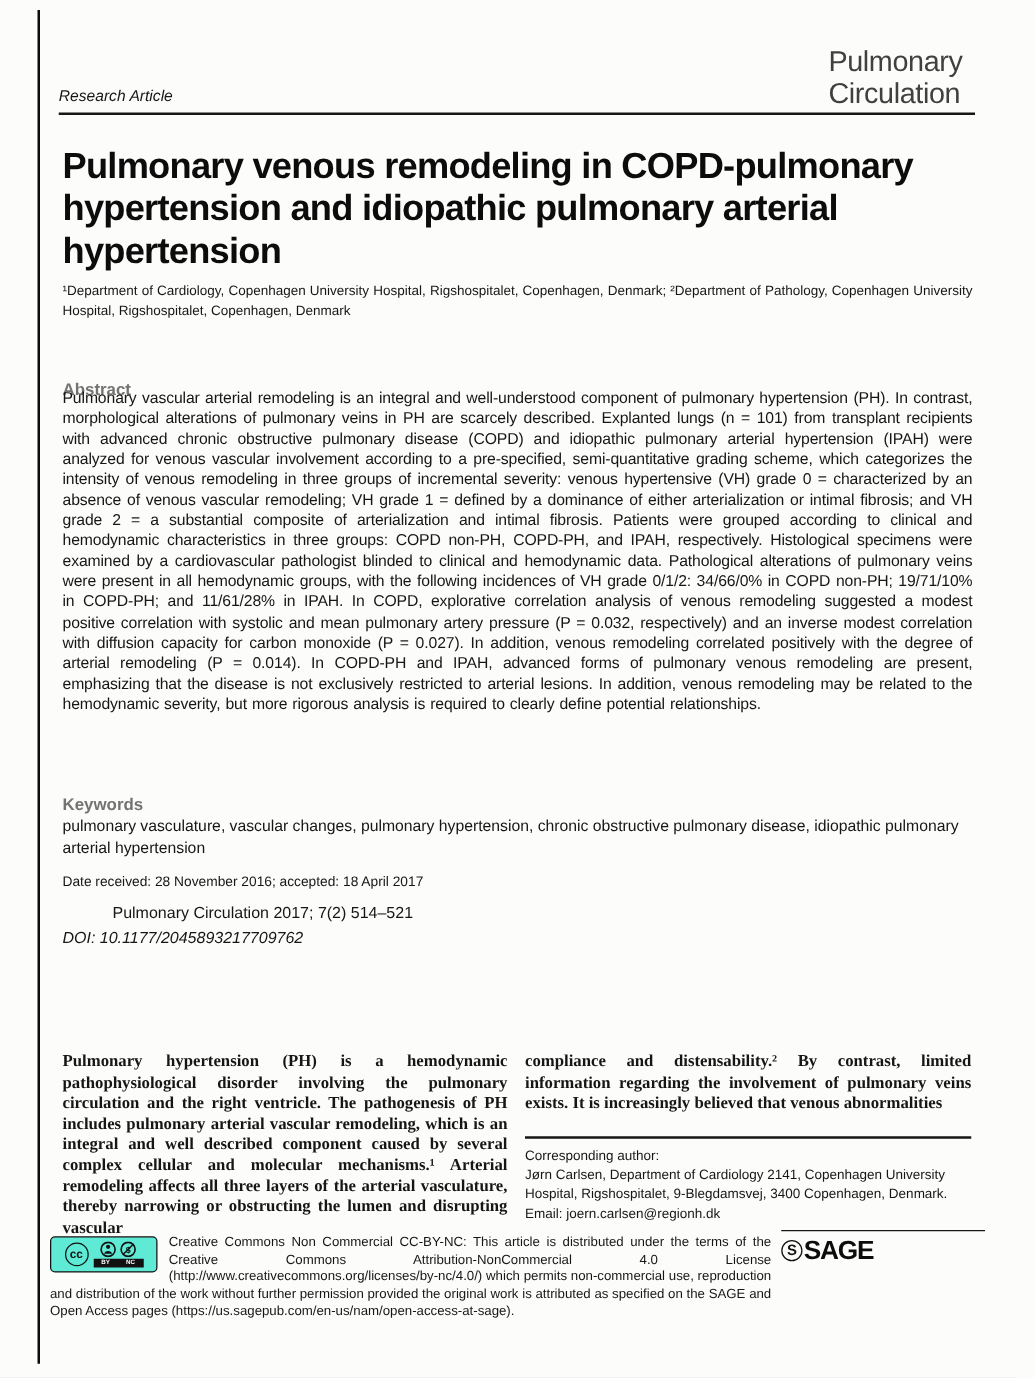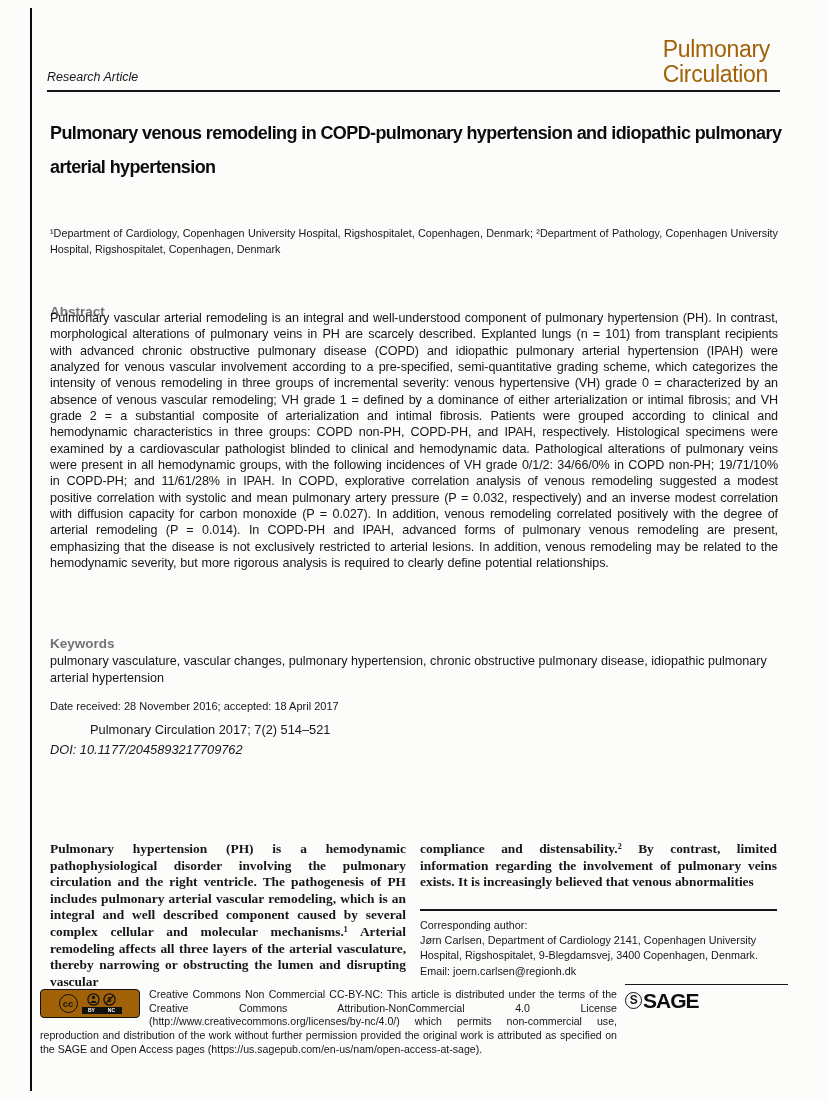--- a/index.html
+++ b/index.html
@@ -2,24 +2,24 @@
 <html lang="en"><head>
 <meta charset="utf-8">
 <style>
   html,body{margin:0;padding:0;background:#e9e9e7;}
   .page{position:relative;width:827px;height:1102px;background:#fcfcfa;color:#161616;
         font-family:"Liberation Sans","DejaVu Sans",sans-serif;overflow:hidden;margin:0 auto;}
   .edge-bar{position:absolute;left:30px;top:8px;width:2px;height:1083px;background:#0c0c0c;}
   
   .kicker{position:absolute;left:47px;top:70px;font-size:12.5px;font-style:italic;letter-spacing:0;}
   .head-rule{position:absolute;left:47px;top:90px;width:733px;height:2px;background:#161616;}
-  .logo{position:absolute;right:57px;top:37px;color:#a16207;font-size:23px;line-height:25px;
+  .logo{position:absolute;right:57px;top:37px;color:#404040;font-size:23px;line-height:25px;
         letter-spacing:-0.3px;text-align:left;}
   
-  .title{position:absolute;left:50px;top:116px;width:740px;font-size:18px;font-weight:700;
+  .title{position:absolute;left:50px;top:116px;width:740px;font-size:29px;font-weight:700;
          line-height:34px;letter-spacing:-0.6px;color:#0c0c0c;margin:0;}
   .authors{position:absolute;left:50px;top:201px;width:740px;font-size:15px;font-weight:700;
            letter-spacing:-0.2px;color:#0c0c0c;}
   .authors sup{font-size:62%;vertical-align:super;line-height:0;}
   .affiliations{position:absolute;left:50px;top:226px;width:728px;font-size:10.8px;line-height:15.5px;
                 text-align:justify;}
   
   .sec-h{position:absolute;left:50px;font-size:13.5px;font-weight:700;margin:0;color:#737373;}
   .abstract-h{top:304px;}
   .abstract-p{position:absolute;left:50px;top:310px;width:728px;font-size:12.6px;line-height:16.35px;
@@ -33,23 +33,23 @@
   .col{position:absolute;top:841px;font-family:"Liberation Serif","DejaVu Serif",serif;
        font-size:13.4px;line-height:16.6px;text-align:justify;font-weight:bold;}
   .col-left{left:50px;width:356px;}
   .col-right{left:420px;width:357px;}
   
   .corr-rule{position:absolute;left:420px;top:909px;width:357px;height:1.5px;background:#161616;}
   .corr{position:absolute;left:420px;top:918px;width:357px;font-size:10.8px;line-height:15.2px;}
   
   .foot-left{position:absolute;left:40px;top:988px;width:577px;font-size:10.6px;line-height:13.7px;
              text-align:justify;}
-  .cc-badge{float:left;width:100px;height:29px;border:1.6px solid #111;border-radius:4px;
+  .cc-badge{float:left;width:86px;height:29px;border:1.6px solid #111;border-radius:4px;
             display:flex;align-items:center;justify-content:center;gap:4px;margin:1px 9px 2px 0;
-            background:#a16207;box-sizing:border-box;}
+            background:#5eead4;box-sizing:border-box;}
   .cc-circle{width:19px;height:19px;border:1.7px solid #111;border-radius:50%;display:flex;
              align-items:center;justify-content:center;font-size:9.5px;font-weight:700;box-sizing:border-box;}
   .cc-right{display:flex;flex-direction:column;align-items:center;}
   .cc-icons{display:flex;gap:3px;}
   .cc-bar{width:40px;height:7px;background:#111;color:#fff;font-size:5px;font-weight:700;
           display:flex;align-items:center;justify-content:space-around;line-height:7px;margin-top:1px;}
   .foot-right{position:absolute;left:625px;top:984px;width:163px;font-size:9.8px;line-height:13.8px;
               letter-spacing:-0.3px;}
   .foot-right-rule{width:163px;height:1.3px;background:#161616;margin-bottom:4px;}
   .foot-right div{white-space:nowrap;}

